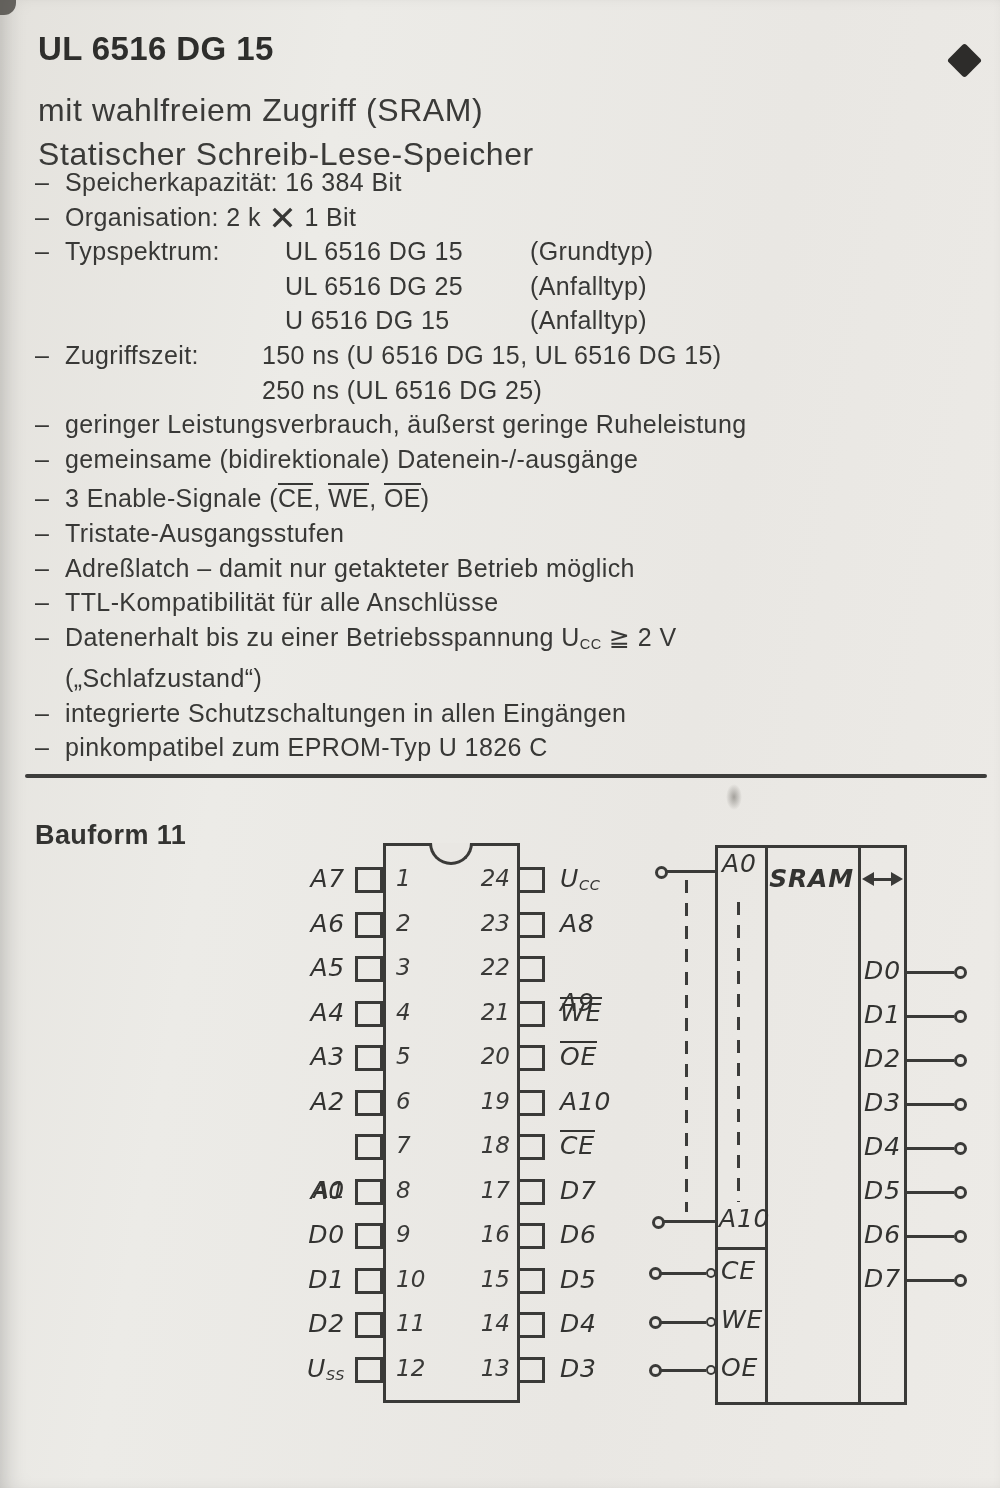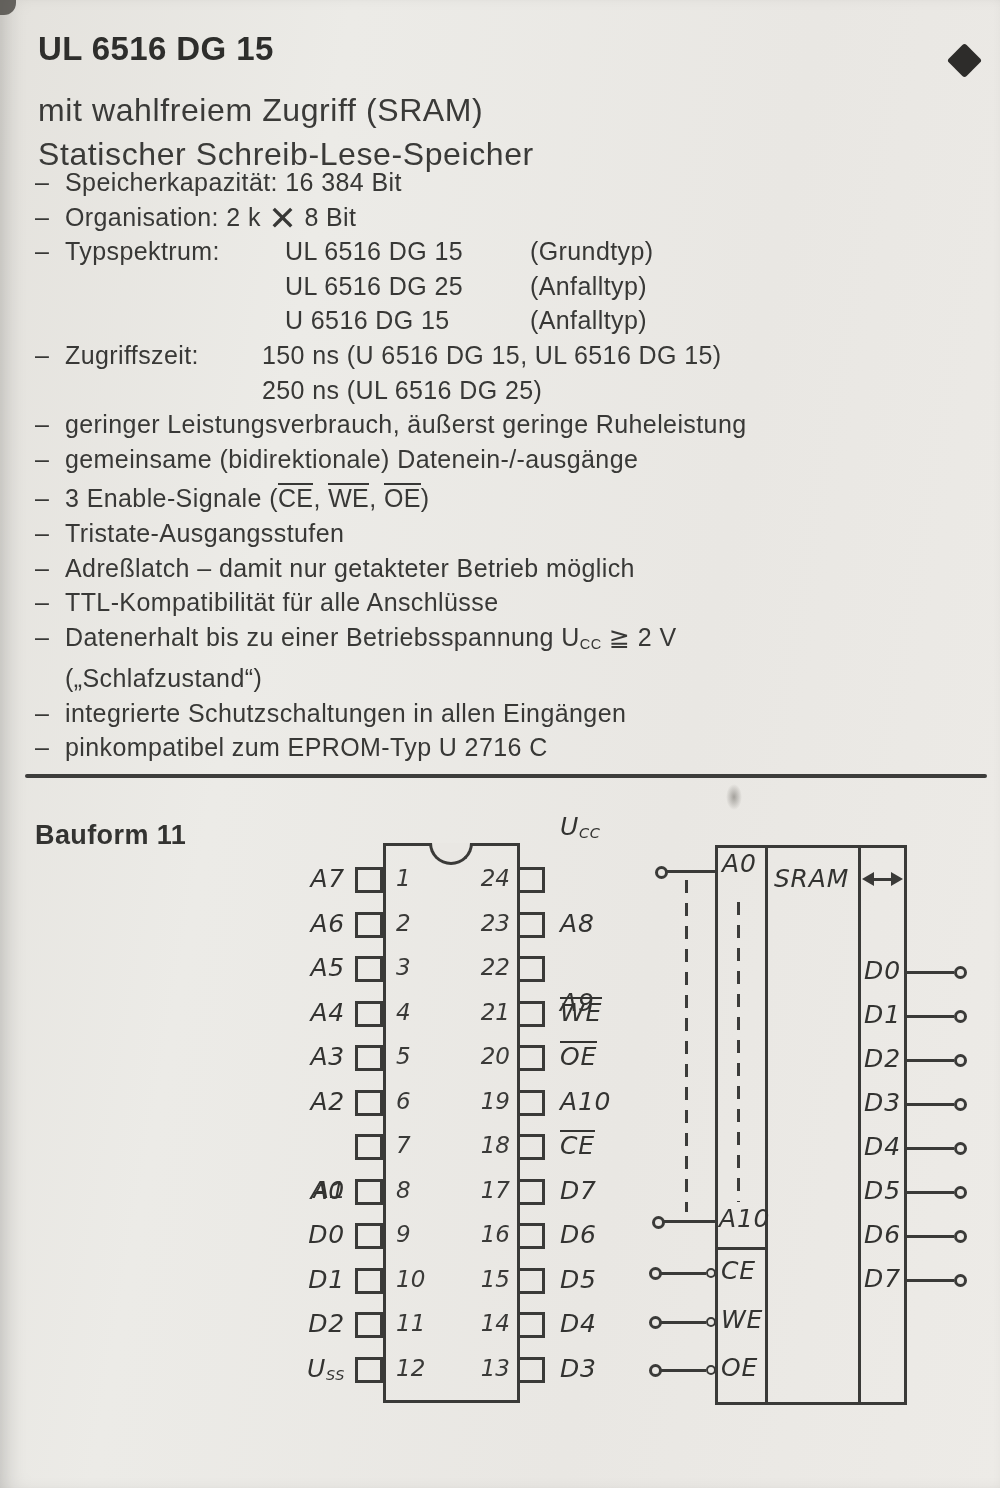--- a/index.html
+++ b/index.html
@@ -50,21 +50,21 @@
     <div>mit wahlfreiem Zugriff (SRAM)</div>
     <div>Statischer Schreib-Lese-Speicher</div>
   </div>
   <div class="features" id="features">
       <div class="feat-row">
         <div class="fdash">–</div>
         <div class="fbody"><span class="">Speicherkapazität: 16 384 Bit</span></div>
       </div>
       <div class="feat-row">
         <div class="fdash">–</div>
-        <div class="fbody"><span class="">Organisation: 2 k </span><span class="bigx">✕</span><span class=""> 8 Bit</span></div>
+        <div class="fbody"><span class="">Organisation: 2 k </span><span class="bigx">✕</span><span class=""> 1 Bit</span></div>
       </div>
       <div class="feat-row">
         <div class="fdash">–</div>
         <div class="fbody"><span class="seg-c1">Typspektrum:</span><span class="seg-c2">UL 6516 DG 15</span><span class="">(Grundtyp)</span></div>
       </div>
       <div class="feat-row">
         <div class="fdash"></div>
         <div class="fbody"><span class="seg-c1"></span><span class="seg-c2">UL 6516 DG 25</span><span class="">(Anfalltyp)</span></div>
       </div>
       <div class="feat-row">
@@ -110,21 +110,21 @@
       <div class="feat-row">
         <div class="fdash"></div>
         <div class="fbody"><span class="">(„Schlafzustand“)</span></div>
       </div>
       <div class="feat-row">
         <div class="fdash">–</div>
         <div class="fbody"><span class="">integrierte Schutzschaltungen in allen Eingängen</span></div>
       </div>
       <div class="feat-row">
         <div class="fdash">–</div>
-        <div class="fbody"><span class="">pinkompatibel zum EPROM-Typ U 2716 C</span></div>
+        <div class="fbody"><span class="">pinkompatibel zum EPROM-Typ U 1826 C</span></div>
       </div>
     </div>
   <div class="rule"></div>
   <div class="smudge"></div>
   <div class="bauform">Bauform 11</div>
   <div class="layer" id="dip">
       <div class="boxline" style="left: 383px; top: 843px; width: 131px; height: 554px;"></div>
       <div style="position: absolute; left: 429px; top: 843px; width: 38px; height: 19px; background: rgb(233, 231, 227); border-top: none; border-right: 3px solid rgb(58, 58, 56); border-bottom: 3px solid rgb(58, 58, 56); border-left: 3px solid rgb(58, 58, 56); border-image: initial; border-radius: 0px 0px 22px 22px;"></div>
       <div class="boxline" style="left: 355px; top: 867px; width: 22px; height: 20px;"></div>
       <div class="dlab" style="right: 655px; top: 864px; text-align: right;"><span class="">A7</span></div>
@@ -157,21 +157,21 @@
       <div class="dlab" style="right: 655px; top: 1265px; text-align: right;"><span class="">D1</span></div>
       <div class="dnum" style="left: 396px; top: 1266px;">10</div>
       <div class="boxline" style="left: 355px; top: 1312px; width: 22px; height: 20px;"></div>
       <div class="dlab" style="right: 655px; top: 1309px; text-align: right;"><span class="">D2</span></div>
       <div class="dnum" style="left: 396px; top: 1310px;">11</div>
       <div class="boxline" style="left: 355px; top: 1357px; width: 22px; height: 20px;"></div>
       <div class="dlab" style="right: 655px; top: 1354px; text-align: right;"><span class="">U</span><span class="sub">SS</span></div>
       <div class="dnum" style="left: 396px; top: 1355px;">12</div>
       <div class="boxline" style="left: 517px; top: 867px; width: 22px; height: 20px;"></div>
       <div class="dnum" style="right: 490px; top: 865px; text-align: right;">24</div>
-      <div class="dlab" style="left: 560px; top: 812px;"><span class="">U</span><span class="sub">CC</span></div>
+      <div class="dlab" style="left: 560px; top: 864px;"><span class="">U</span><span class="sub">CC</span></div>
       <div class="boxline" style="left: 517px; top: 912px; width: 22px; height: 20px;"></div>
       <div class="dnum" style="right: 490px; top: 910px; text-align: right;">23</div>
       <div class="dlab" style="left: 560px; top: 909px;"><span class="">A8</span></div>
       <div class="boxline" style="left: 517px; top: 956px; width: 22px; height: 20px;"></div>
       <div class="dnum" style="right: 490px; top: 954px; text-align: right;">22</div>
       <div class="dlab" style="left: 560px; top: 988px;"><span class="">A9</span></div>
       <div class="boxline" style="left: 517px; top: 1001px; width: 22px; height: 20px;"></div>
       <div class="dnum" style="right: 490px; top: 999px; text-align: right;">21</div>
       <div class="dlab" style="left: 560px; top: 998px;"><span class="ov">WE</span></div>
       <div class="boxline" style="left: 517px; top: 1045px; width: 22px; height: 20px;"></div>
@@ -197,21 +197,21 @@
       <div class="dlab" style="left: 560px; top: 1309px;"><span class="">D4</span></div>
       <div class="boxline" style="left: 517px; top: 1357px; width: 22px; height: 20px;"></div>
       <div class="dnum" style="right: 490px; top: 1355px; text-align: right;">13</div>
       <div class="dlab" style="left: 560px; top: 1354px;"><span class="">D3</span></div>
     </div>
   <div class="layer" id="block">
       <div class="boxline" style="left: 715px; top: 845px; width: 186px; height: 554px;"></div>
       <div class="solidline" style="left: 765px; top: 845px; width: 3px; height: 560px;"></div>
       <div class="solidline" style="left: 858px; top: 845px; width: 3px; height: 560px;"></div>
       <div class="solidline" style="left: 715px; top: 1247px; width: 50px; height: 3px;"></div>
-      <div class="dlab" style="left: 765px; top: 864px; width: 93px; text-align: center;">SRAM</div>
+      <div class="dlab" style="left: 765px; top: 864px; width: 93px; text-align: center; font-weight: bold;">SRAM</div>
       <div style="position: absolute; left: 862px; top: 872px; width: 41px; height: 14px;">
         <div class="solidline" style="left: 8px; top: 5.5px; width: 25px; height: 3px;"></div>
         <div class="tri" style="left: 0px; top: 0px; border-top: 7px solid transparent; border-bottom: 7px solid transparent; border-right: 12px solid rgb(58, 58, 56);"></div>
         <div class="tri" style="right: 0px; top: 0px; border-top: 7px solid transparent; border-bottom: 7px solid transparent; border-left: 12px solid rgb(58, 58, 56);"></div>
       </div>
       <div class="dlab" style="left: 722px; top: 849px;">A0</div>
       <div class="circle" style="left: 655px; top: 866px; width: 7px; height: 7px;"></div>
       <div class="solidline" style="left: 666px; top: 870px; width: 49px; height: 3px;"></div>
       <div class="dashline" style="left: 685px; top: 880px; height: 332px;"></div>
       <div class="dashline" style="left: 737px; top: 902px; height: 300px;"></div>

